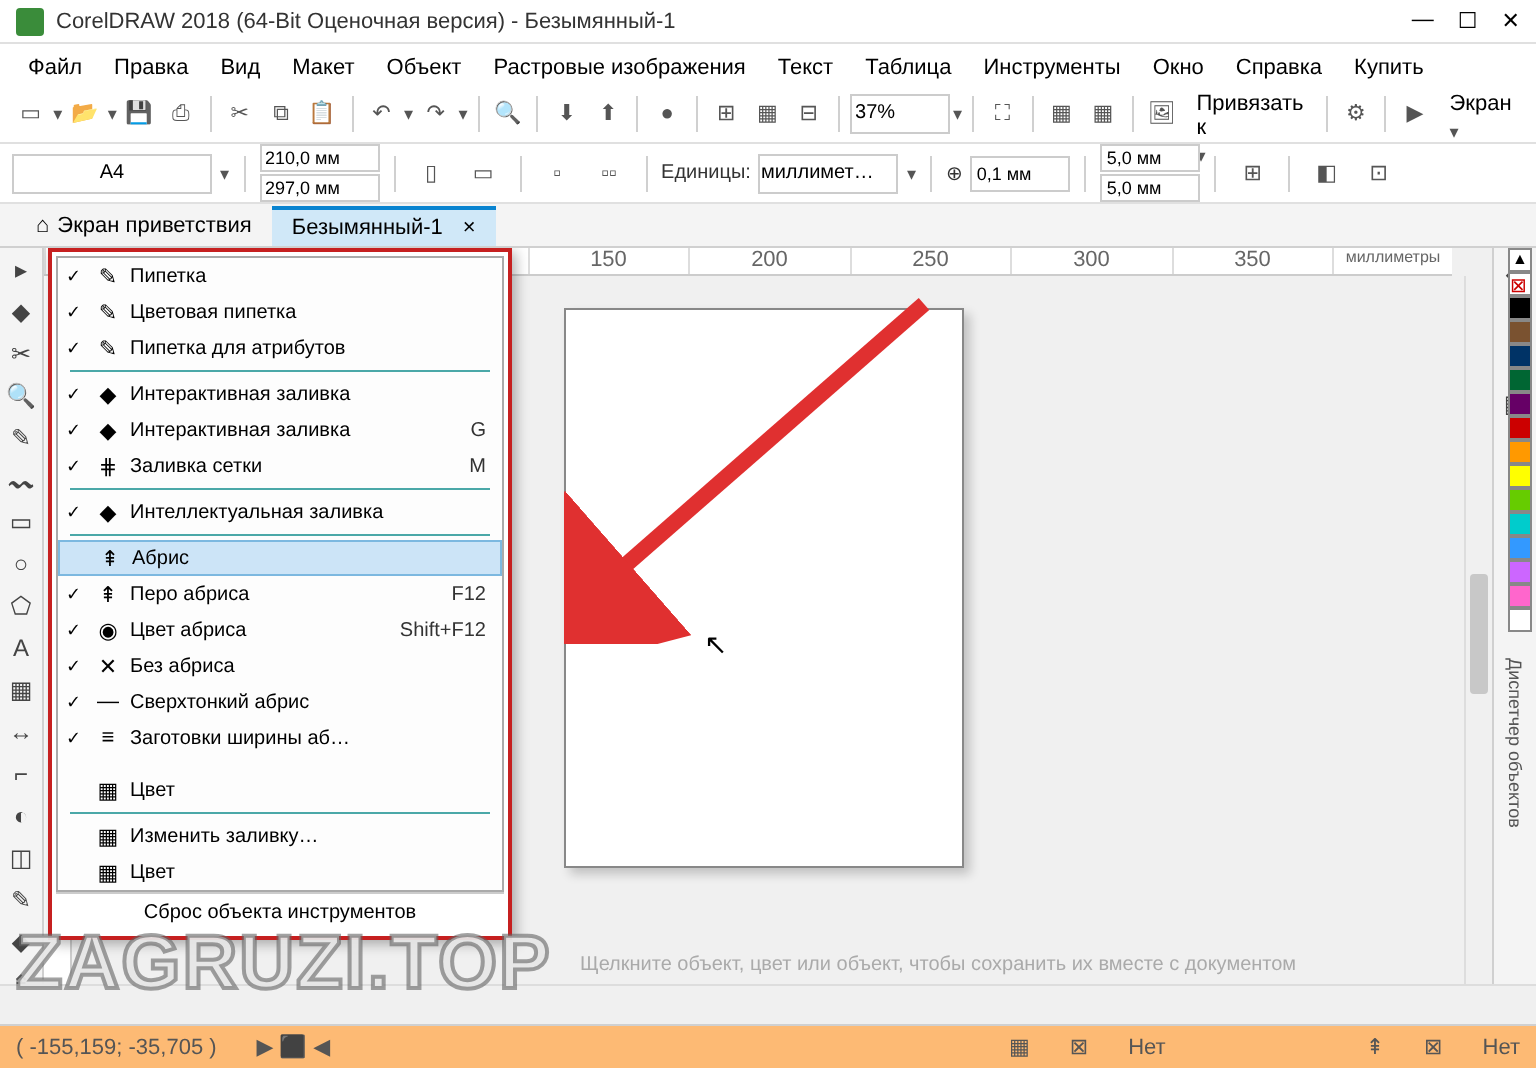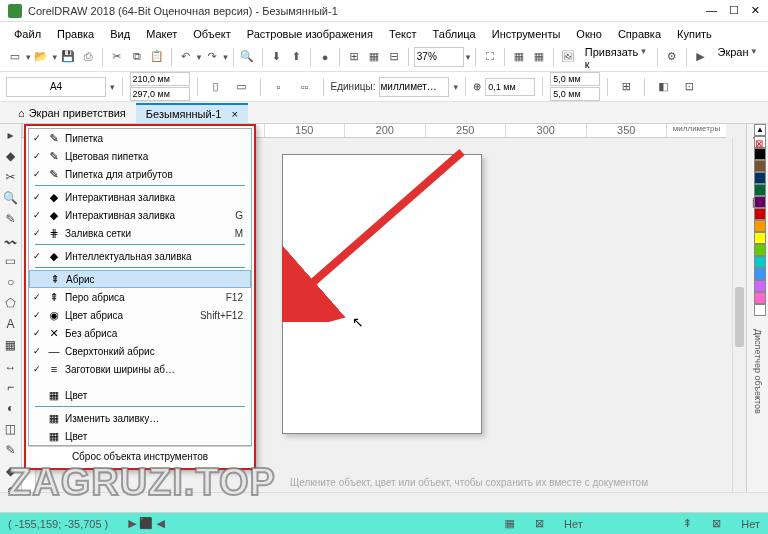--- a/index.html
+++ b/index.html
@@ -8,21 +8,21 @@
 .titlebar .app-icon{width:14px;height:14px;background:#3a8c3a;border-radius:2px;margin-right:6px;}
 .titlebar .title{flex:1;color:#333;}
 .titlebar .win-btns{display:flex;gap:12px;font-size:14px;}
 .menubar{height:20px;display:flex;align-items:flex-end;padding:0 8px;gap:4px;}
 .menubar span{padding:2px 6px;cursor:default;}
 .toolbar1{height:30px;display:flex;align-items:center;padding:0 6px;gap:2px;border-bottom:1px solid #e0e0e0;}
 .tbtn{width:22px;height:22px;display:flex;align-items:center;justify-content:center;color:#555;cursor:pointer;}
 .sep{width:1px;height:18px;background:#d0d0d0;margin:0 3px;}
 .zoom-sel{width:50px;height:20px;border:1px solid #ccc;font-size:10px;padding:0 2px;}
 .drop{font-size:9px;color:#555;}
-.lbl-btn{display:flex;gap:3px;padding:0 6px;height:22px;cursor:pointer;}
+.lbl-btn{display:flex;gap:3px;padding:0 6px;height:22px;cursor:pointer;flex-direction:column;}
 .toolbar2{height:30px;display:flex;align-items:center;padding:0 6px;gap:4px;border-bottom:1px solid #e0e0e0;}
 .page-sel{width:100px;height:20px;border:1px solid #ccc;font-size:10px;text-align:center;}
 .dim-grp{display:flex;flex-direction:column;gap:1px;}
 .dim-inp{width:60px;height:14px;border:1px solid #ccc;font-size:9px;padding:0 2px;}
 .txt-lbl{font-size:10px;color:#333;}
 .unit-sel{width:70px;height:20px;border:1px solid #ccc;font-size:10px;}
 .tabs{height:22px;display:flex;align-items:center;background:#f4f4f4;border-bottom:1px solid #d0d0d0;padding-left:8px;}
 .tab{padding:3px 10px;font-size:10px;display:flex;align-items:center;gap:4px;}
 .tab.active{background:#d0e8f8;border-top:2px solid #0a84d0;}
 .workspace{position:relative;height:400px;display:flex;}
@@ -40,21 +40,21 @@
 .ctx-chk{width:10px;font-size:9px;}
 .ctx-ic{width:14px;height:14px;display:flex;align-items:center;justify-content:center;font-size:11px;}
 .ctx-lbl{flex:1;font-size:10px;}
 .ctx-key{font-size:10px;color:#333;width:50px;text-align:right;padding-right:4px;}
 .ctx-hr{height:1px;background:#4aa8a8;margin:2px 6px;}
 .ctx-reset{text-align:center;padding:4px;font-size:10px;border-top:1px solid #ccc;}
 .rightpanel{width:22px;background:#f4f4f4;border-left:1px solid #d0d0d0;display:flex;flex-direction:column;align-items:center;padding-top:4px;gap:2px;}
 .rp-tab{writing-mode:vertical-rl;font-size:9px;padding:6px 2px;color:#555;cursor:pointer;}
 .palette{position:absolute;right:0;top:124px;width:14px;display:flex;flex-direction:column;}
 .palette .sw{width:12px;height:12px;border:1px solid #888;}
-.statusbar{position:absolute;bottom:0;left:0;right:0;height:22px;background:#5eead4;border-top:1px solid #d0d0d0;display:flex;align-items:center;padding:1px 8px;font-size:10px;color:#555;gap:20px;}
+.statusbar{position:absolute;bottom:0;left:0;right:0;height:22px;background:#fdba74;border-top:1px solid #d0d0d0;display:flex;align-items:center;padding:1px 8px;font-size:10px;color:#555;gap:20px;}
 .hint{position:absolute;bottom:24px;left:180px;right:56px;font-size:10px;color:#aaa;text-align:center;margin-left:46px;}
 .watermark{position:absolute;bottom:30px;left:8px;font-size:38px;font-weight:900;font-family:Arial Black,sans-serif;color:rgba(230,230,230,0.95);-webkit-text-stroke:2px rgba(100,100,100,0.6);letter-spacing:1px;z-index:20;pointer-events:none;}
 .arrow{position:absolute;top:18px;left:260px;z-index:15;pointer-events:none;}
 .cursor{position:absolute;top:190px;left:330px;font-size:14px;z-index:5;}
 .scrollbar-v{position:absolute;right:0;top:14px;bottom:14px;width:14px;background:#f0f0f0;border-left:1px solid #ddd;}
 .scrollbar-v .thumb{position:absolute;top:40%;left:2px;right:2px;height:60px;background:#c8c8c8;border-radius:2px;}
 .hintbar{position:absolute;bottom:22px;left:0;right:0;height:20px;background:#f0f0f0;border-top:1px solid #ddd;}
 </style>
 </head>
 <body>

